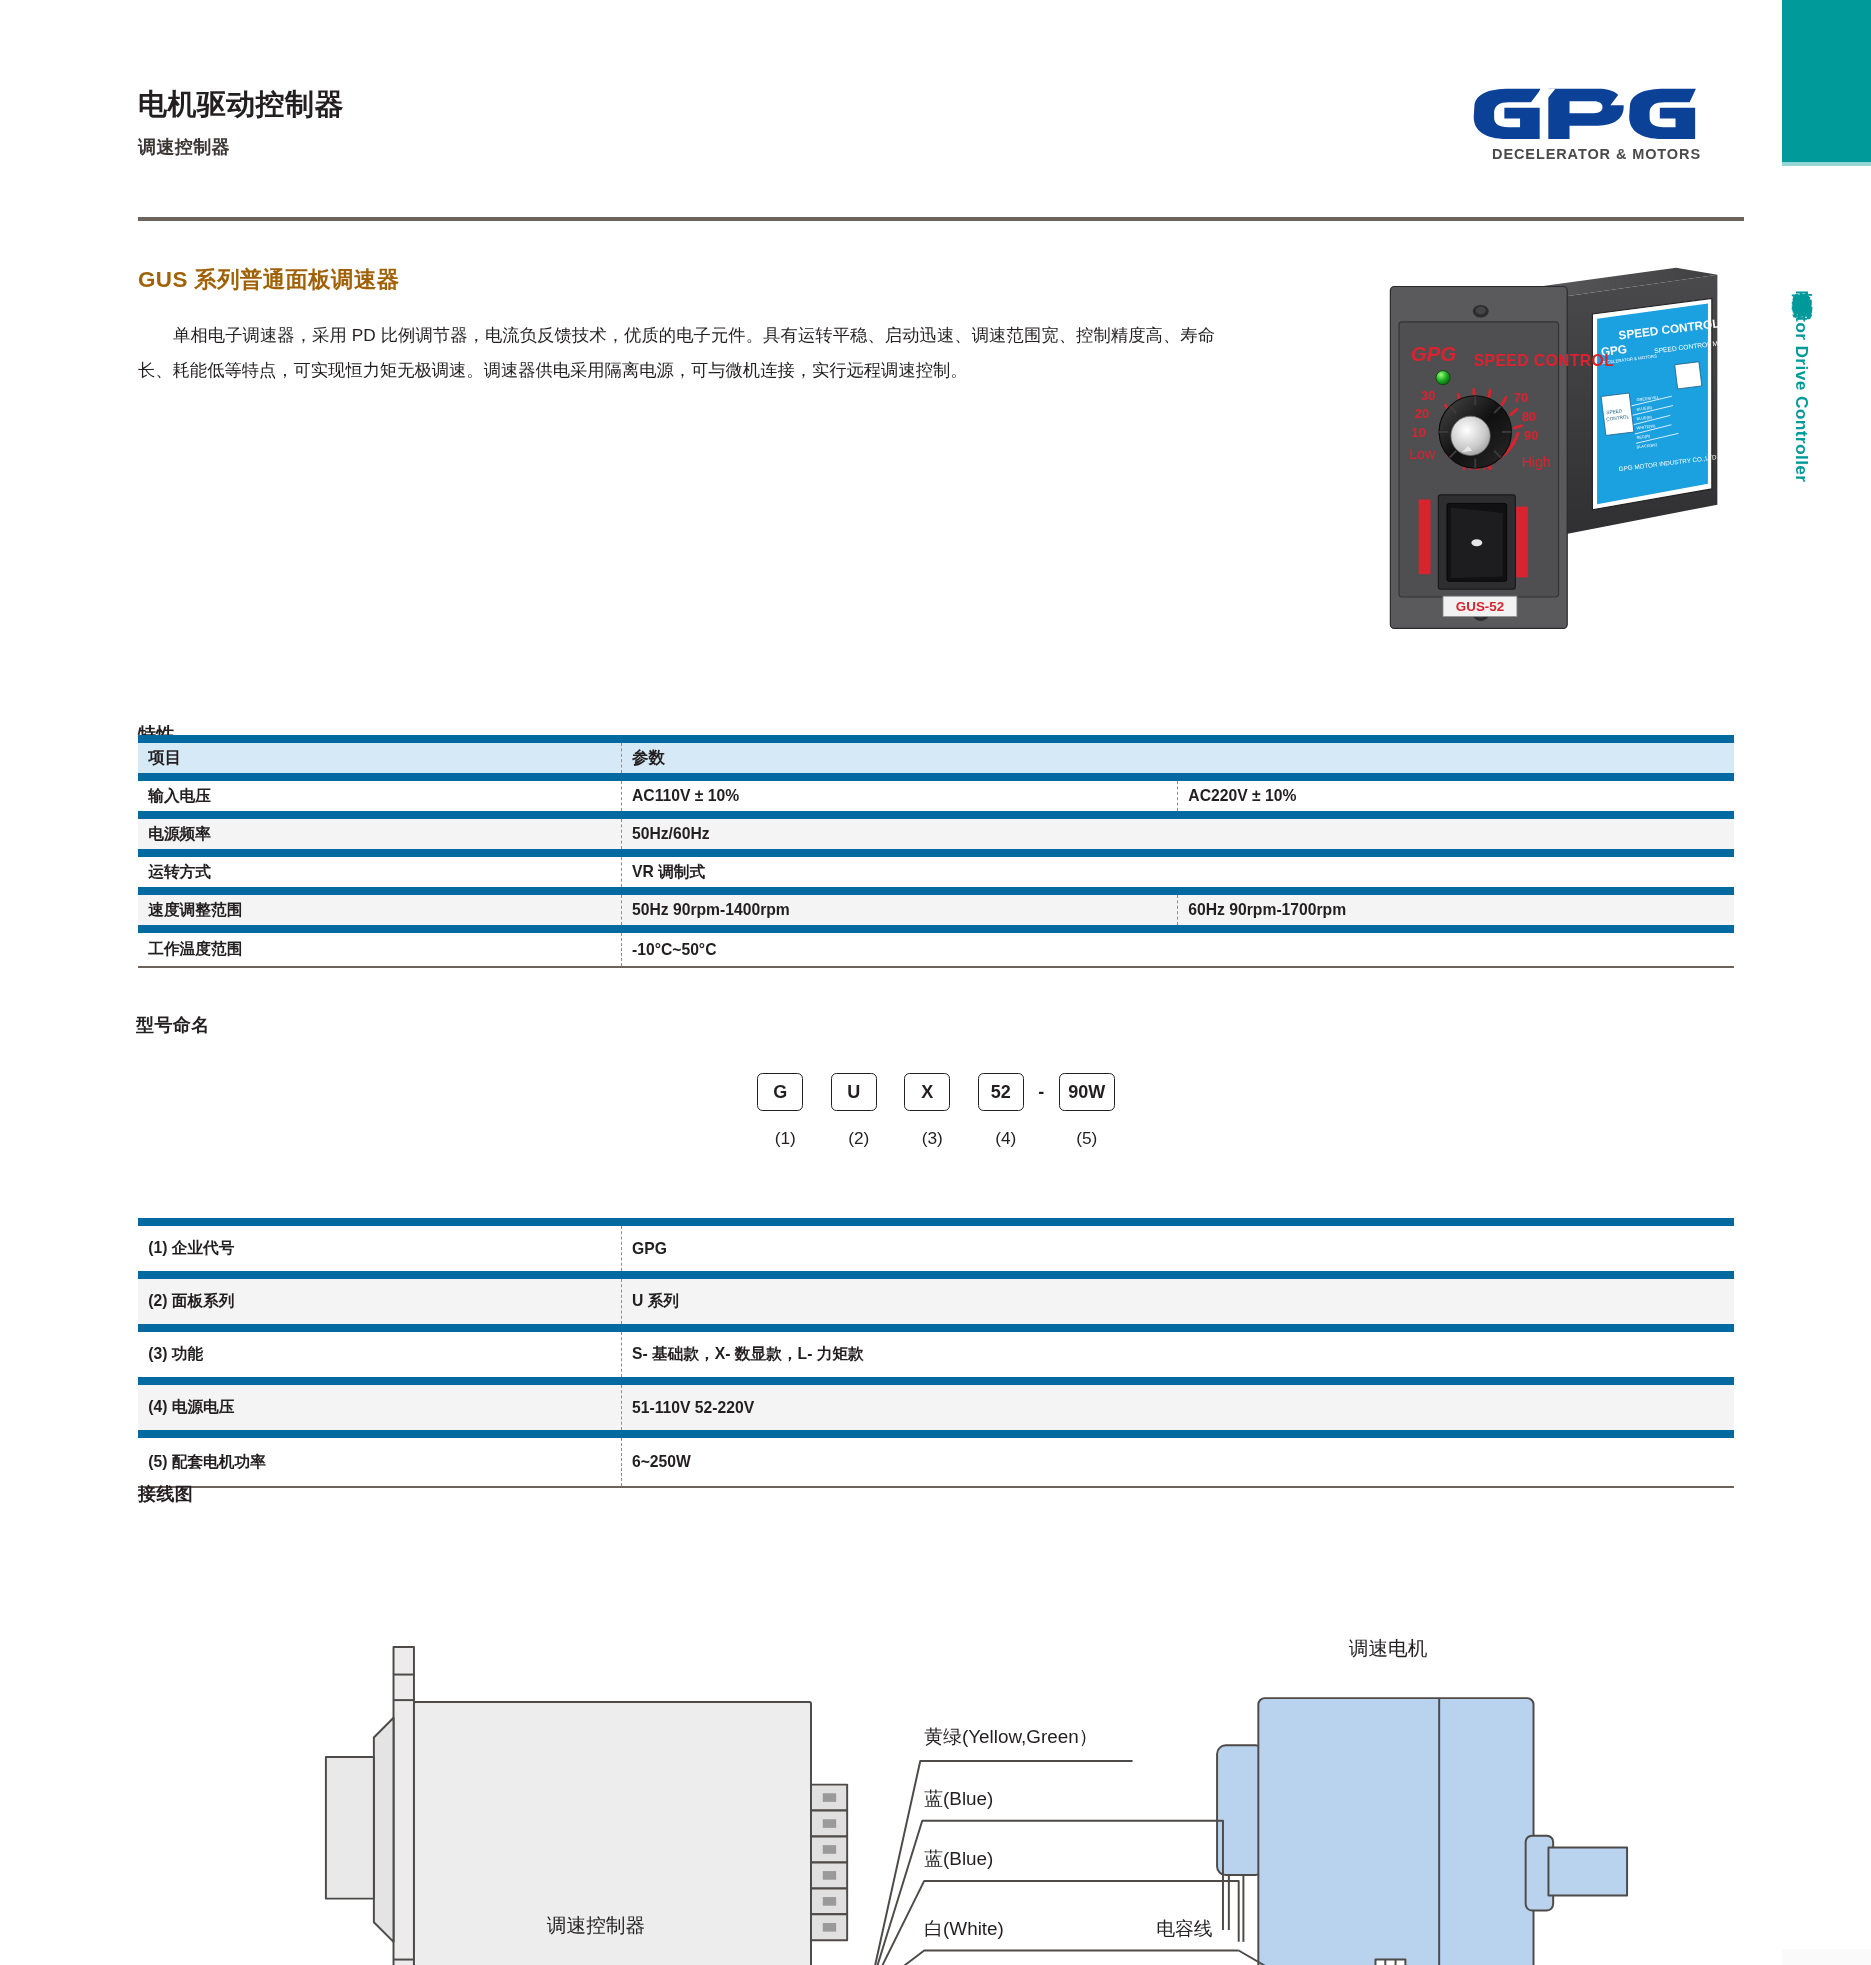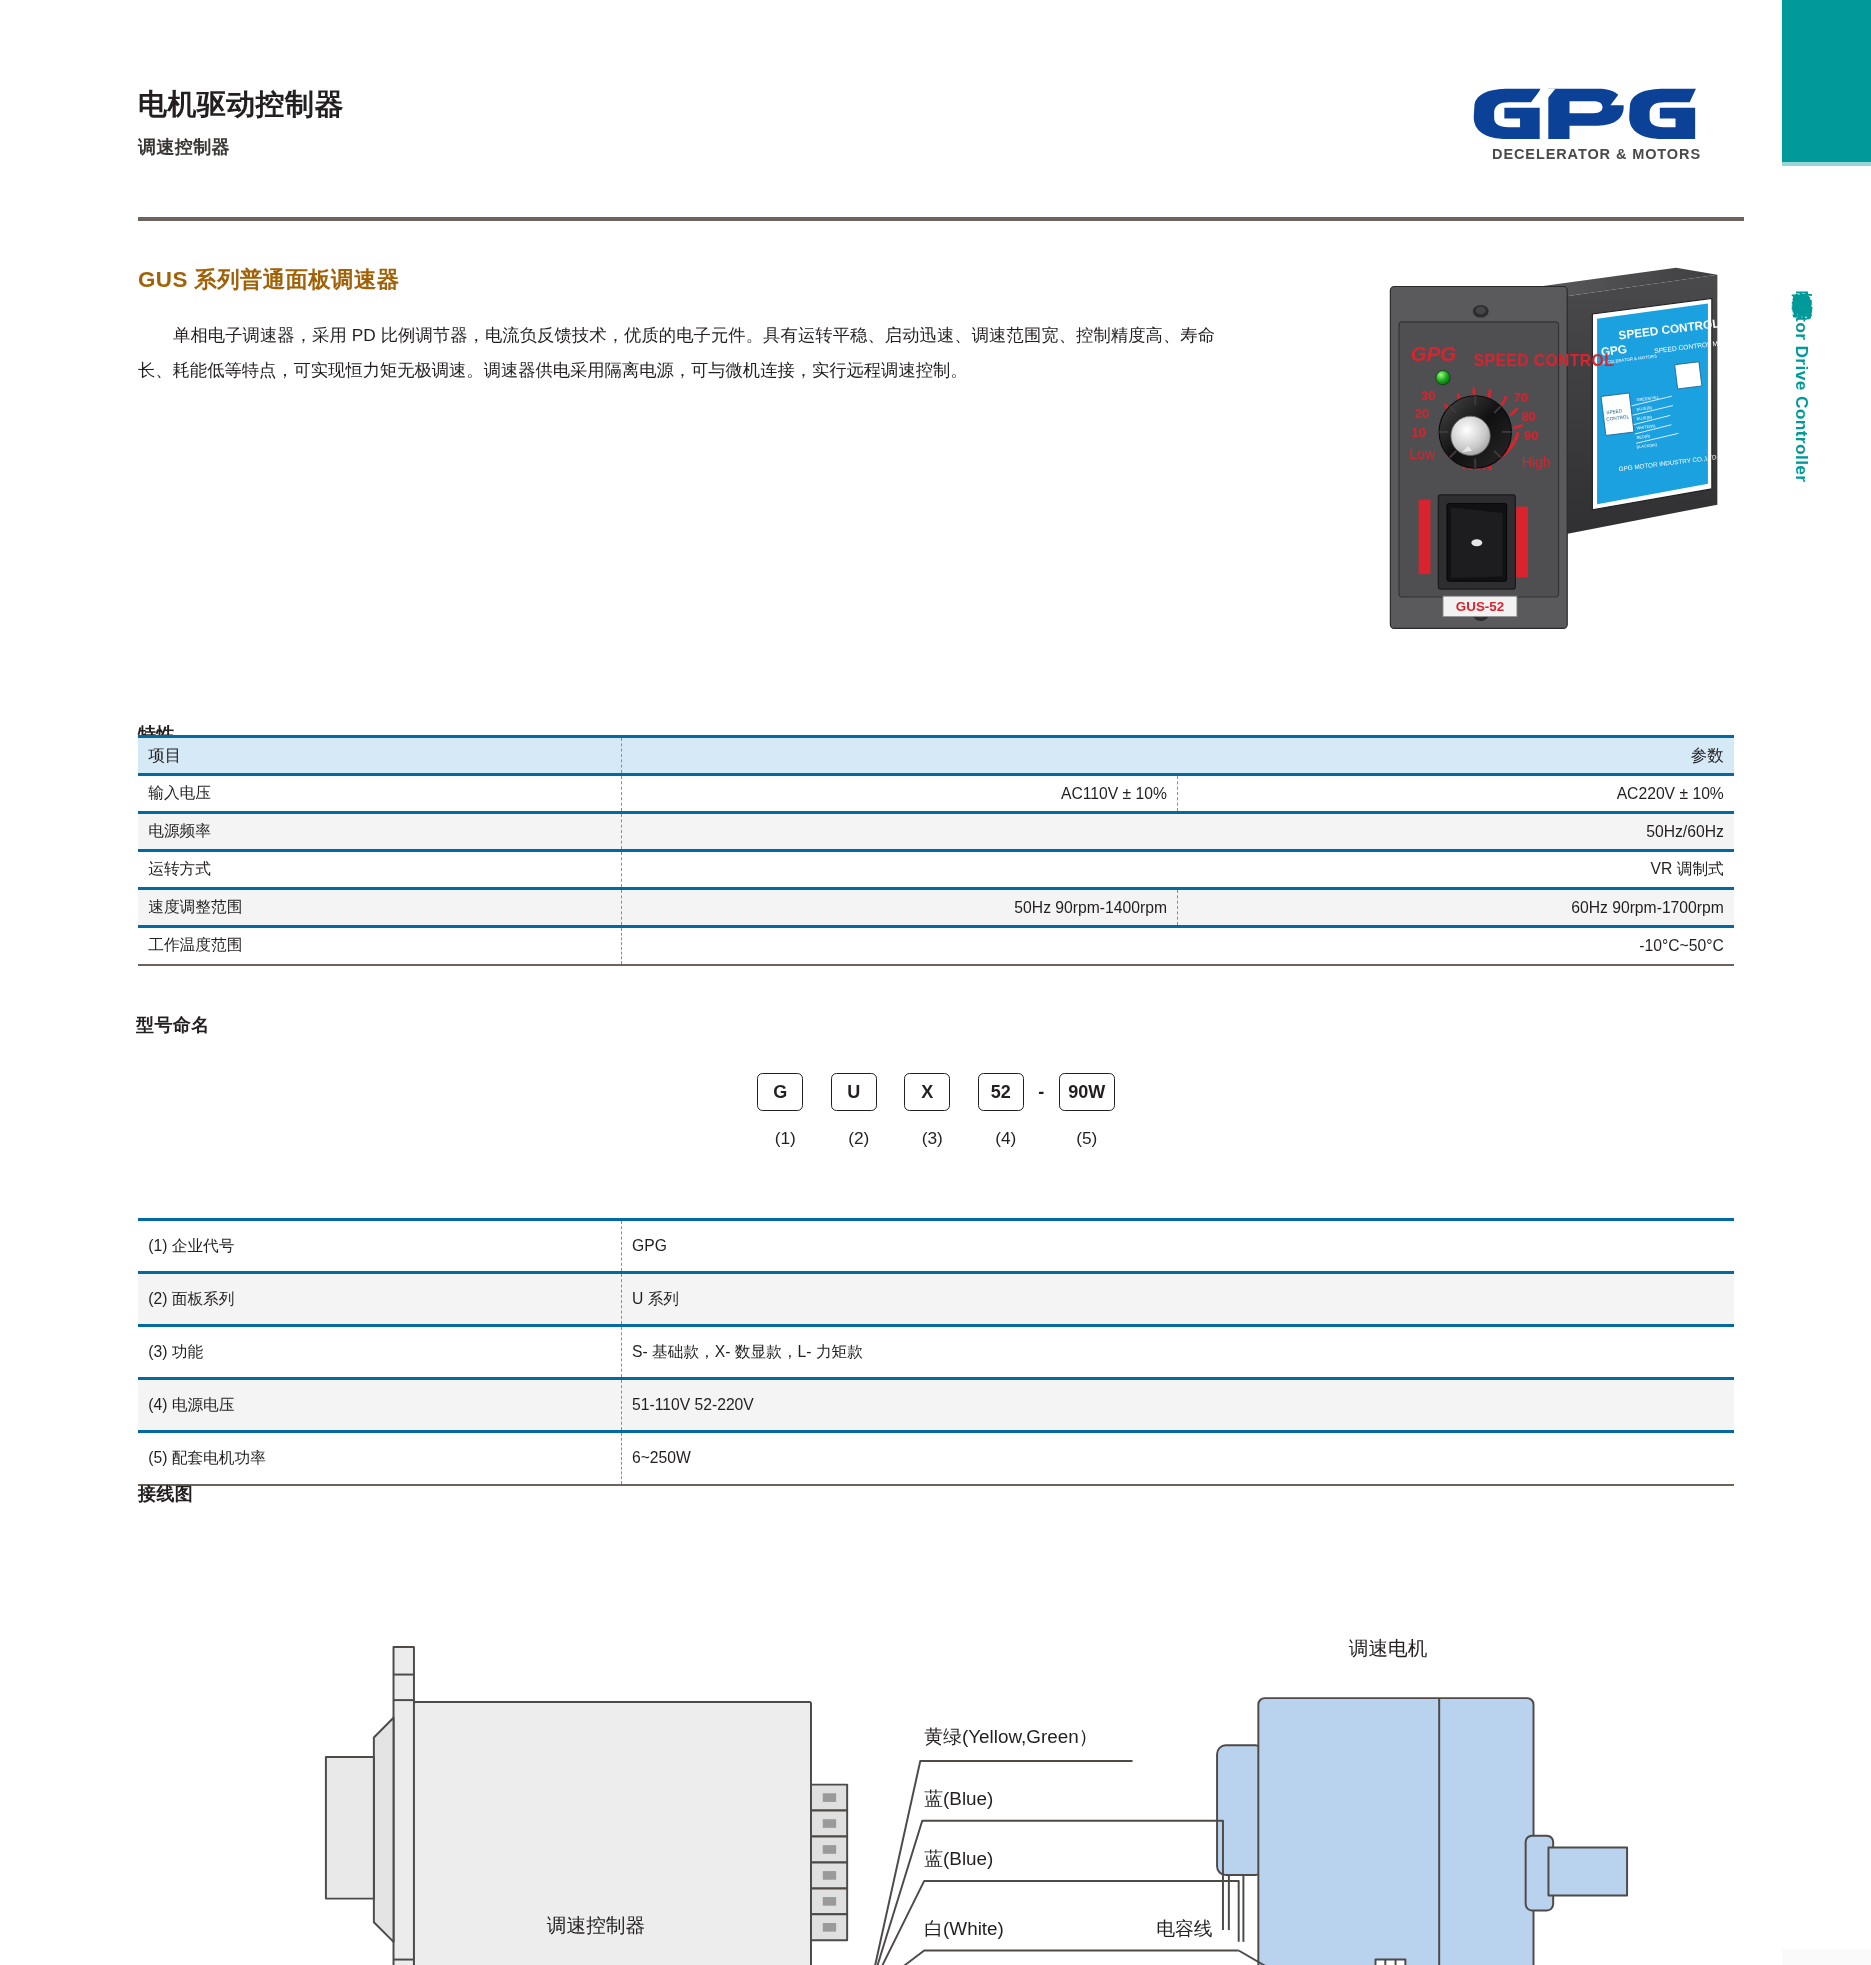--- a/index.html
+++ b/index.html
@@ -84,30 +84,30 @@
     position: absolute; font-size: 18px; font-weight: bold; color: #231f20;
     letter-spacing: 0.4px;
   }
 
   
   .tbl {
     position: absolute; border-collapse: collapse; table-layout: fixed;
     font-size: 15.7px;
   }
   .tbl td, .tbl th {
-    border-top: 3px solid #0369a1;
+    border-top: 8px solid #0369a1;
     border-bottom: 2px solid #6b635c;
     padding: 0 10.2px;
-    font-weight: normal;
+    font-weight: bold;
     vertical-align: middle;
   }
   .tbl .hdr td { background: #d5e9f7; font-size: 16.5px; }
   .tbl .alt td { background: #f4f4f4; }
   .tbl .lbl { text-align: left; }
-  .tbl .ctr { text-align: right; }
+  .tbl .ctr { text-align: left; }
   .tbl .lft { text-align: left; }
   .vdash {
     border-left: 1.6px dashed #8c8c8c;
   }
 
   
   #spec-table { left: 138px; top: 735px; width: 1596px; }
   #spec-table td { height: 38px; }
 
   

